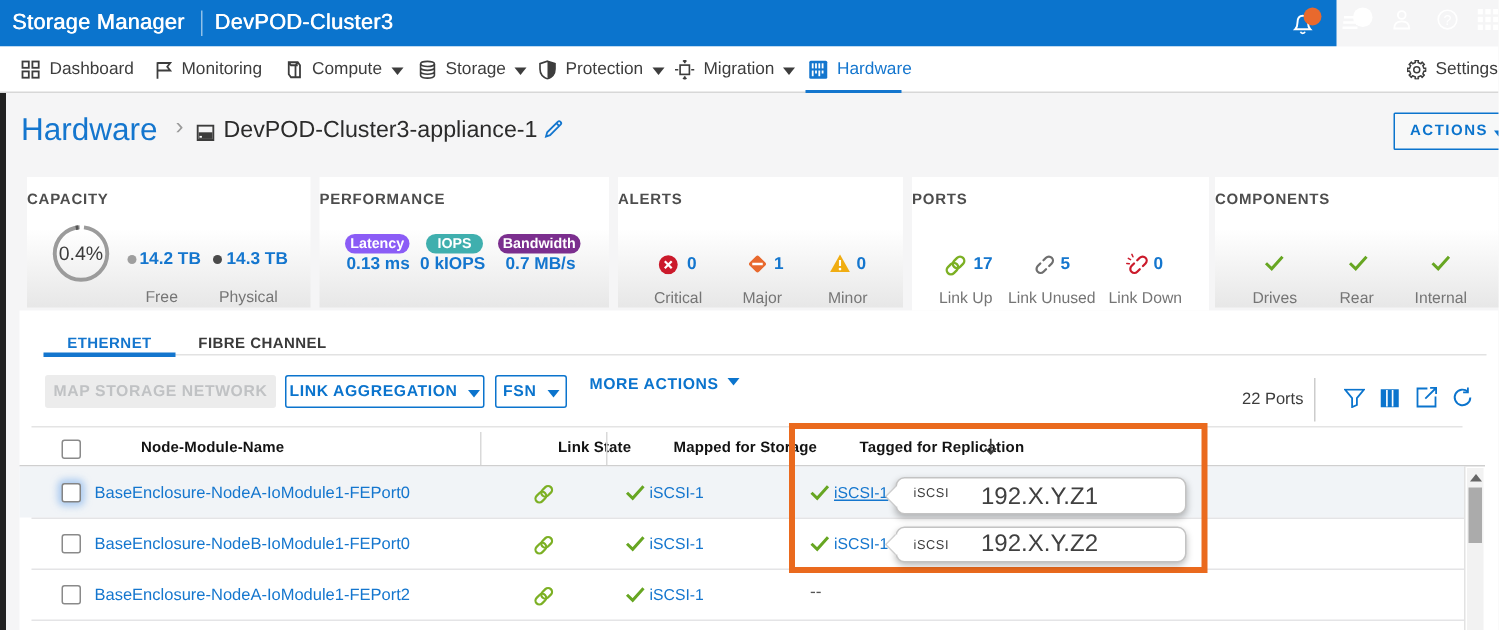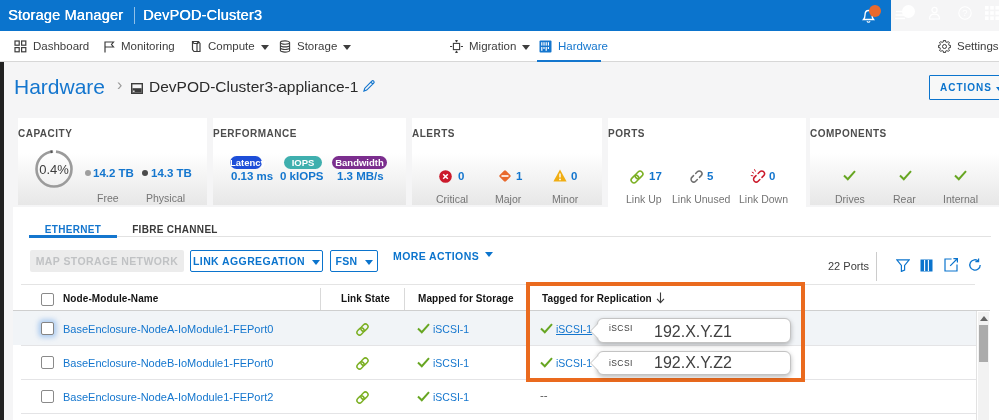--- a/index.html
+++ b/index.html
@@ -52,21 +52,21 @@
   .btn { position:absolute; top:250px; height:22px; font-size:10.5px; font-weight:bold; letter-spacing:.4px; display:flex; align-items:center; justify-content:center; border-radius:2px; white-space:nowrap; }
   .btn.gray { left:30px; width:154px; background:#ececec; color:#c0c2c4; }
   .btn.line { border:1px solid #0b74cd; color:#0b74cd; background:#fff; }
   .moreact { position:absolute; left:393px; top:250px; height:22px; display:flex; align-items:flex-start; color:#0b74cd; font-size:10.5px; font-weight:bold; letter-spacing:.4px; }
   .ports-count { position:absolute; left:828px; top:260px; font-size:11px; color:#3c3c3c; }
   .tb-sep { position:absolute; left:876px; top:252px; width:1px; height:29px; background:#cccccc; }
 
   
   .th-top { position:absolute; left:21px; top:284px; width:954px; height:1px; background:#e4e4e4; }
   .th-bot { position:absolute; left:13px; top:310px; width:977px; height:1px; background:#cfcfcf; }
-  .th { position:absolute; top:293px; font-size:10px; font-weight:bold; color:#131313; letter-spacing:.1px; white-space:nowrap; }
+  .th { position:absolute; top:293px; font-size:10px; font-weight:bold; color:#131313; letter-spacing:.1px; white-space:nowrap;margin-left:31px; }
   .col-div { position:absolute; top:288px; width:1px; height:22px; background:#d9d9d9; }
   .row { position:absolute; left:13px; width:963px; height:34px; }
   .row1 { top:311px; background:#f1f4f7; }
   .row-sep { position:absolute; left:21px; width:955px; height:1px; background:#e4e4e6; }
   .cb { position:absolute; width:13px; height:13px; border:1px solid #8a8a8a; border-radius:2px; background:#fff; }
   .cb.hdr { left:41px; top:293px; }
   .cb.hot { border-color:#848484; box-shadow:0 0 5px 2.5px rgba(125,175,235,.6); }
   .rname { position:absolute; left:63px; font-size:11px; color:#1476ce; white-space:nowrap; }
   .isc { font-size:10.5px; color:#1476ce; }
   .dashes { position:absolute; left:540px; font-size:11.5px; color:#555; }
@@ -139,20 +139,25 @@
     </svg>Monitoring</div>
   <div class="navitem" style="left:190px">
     <svg width="12" height="13" viewBox="0 0 12 13" fill="none" stroke="#3d3d3d" stroke-width="1.2">
       <path d="M2.5 1.5 h6 l1.5 2 v8 h-6 l-1.5 -2 z M8.5 1.5 l-1.5 2 v8 M2.5 1.5 l1.5 2 h4.5"></path>
     </svg>Compute<span class="caret"></span></div>
   <div class="navitem" style="left:279px">
     <svg width="12" height="13" viewBox="0 0 12 13" fill="none" stroke="#3d3d3d" stroke-width="1.1">
       <ellipse cx="6" cy="2.6" rx="4.6" ry="1.7"></ellipse>
       <path d="M1.4 2.6 V10.4 A4.6 1.7 0 0 0 10.6 10.4 V2.6 M1.4 5.2 A4.6 1.7 0 0 0 10.6 5.2 M1.4 7.8 A4.6 1.7 0 0 0 10.6 7.8"></path>
     </svg>Storage<span class="caret"></span></div>
+  <div class="navitem" style="left:359px">
+    <svg width="12" height="13" viewBox="0 0 12 13">
+      <path d="M6 .8 L11 2.4 V6 C11 9.4 9 11.5 6 12.6 C3 11.5 1 9.4 1 6 V2.4 Z" fill="none" stroke="#3d3d3d" stroke-width="1.1"></path>
+      <path d="M6 .8 L11 2.4 V6 C11 9.4 9 11.5 6 12.6 Z" fill="#3d3d3d"></path>
+    </svg>Protection<span class="caret"></span></div>
   <div class="navitem" style="left:450px">
     <svg width="13" height="13" viewBox="0 0 13 13" fill="none" stroke="#3d3d3d" stroke-width="1.1">
       <rect x="3.4" y="3.4" width="6.2" height="6.2"></rect>
       <path d="M6.5 0 v2.2 M6.5 10.8 v2.2 M0 6.5 h2.2 M10.8 6.5 h2.2 M5.4 1.1 l1.1 -1.1 l1.1 1.1 M5.4 11.9 l1.1 1.1 l1.1 -1.1"></path>
     </svg>Migration<span class="caret"></span></div>
   <div class="navitem" style="left:539px;color:#1476ce">
     <svg width="13" height="13" viewBox="0 0 13 13">
       <rect x="0.5" y="0.5" width="12" height="12" rx="1" fill="#1476ce"></rect>
       <g fill="#fff">
         <rect x="2.2" y="2.2" width="1.2" height="3.4"></rect>
@@ -211,26 +216,26 @@
     <path d="M16.5 2.9 A17.5 17.5 0 0 1 18.3 2.6" fill="none" stroke="#555" stroke-width="2.8"></path>
     <text x="20" y="24.5" font-size="13" fill="#3c3c3c" text-anchor="middle" font-family="Liberation Sans">0.4%</text>
   </svg>
   <div class="lbl" style="left:97px;top:155px">Free</div>
   <div class="abs" style="left:85px;top:170px;width:6px;height:6px;border-radius:50%;background:#9e9e9e"></div>
   <div class="val" style="left:93px;top:167px">14.2 TB</div>
   <div class="lbl" style="left:146px;top:155px">Physical</div>
   <div class="abs" style="left:142px;top:170px;width:6px;height:6px;border-radius:50%;background:#4a4a4a"></div>
   <div class="val" style="left:151px;top:167px">14.3 TB</div>
 
-  <div class="pill" style="left:230px;width:32px;background:#1d4ed8">Latency</div>
+  <div class="pill" style="left:230px;width:43px;background:#8b5cf6">Latency</div>
   <div class="pill" style="left:284px;width:38px;background:#3fafae">IOPS</div>
   <div class="pill" style="left:332px;width:55px;background:#7b2e8e">Bandwidth</div>
   <div class="val" style="left:231px;top:170px">0.13 ms</div>
   <div class="val" style="left:280px;top:170px">0 kIOPS</div>
-  <div class="val" style="left:337px;top:170px">1.3 MB/s</div>
+  <div class="val" style="left:337px;top:170px">0.7 MB/s</div>
 
   <div class="lbl" style="left:436px;top:156px">Critical</div>
   <div class="lbl" style="left:495px;top:156px">Major</div>
   <div class="lbl" style="left:552px;top:156px">Minor</div>
   <svg class="abs" style="left:439px;top:170px" width="13" height="13" viewBox="0 0 13 13">
     <circle cx="6.5" cy="6.5" r="6.3" fill="#cb1a2b"></circle>
     <path d="M4.2 4.2 L8.8 8.8 M8.8 4.2 L4.2 8.8" stroke="#fff" stroke-width="1.5"></path>
   </svg>
   <div class="valn" style="left:458px;top:170px">0</div>
   <svg class="abs" style="left:498px;top:169px" width="14" height="14" viewBox="0 0 14 14">

